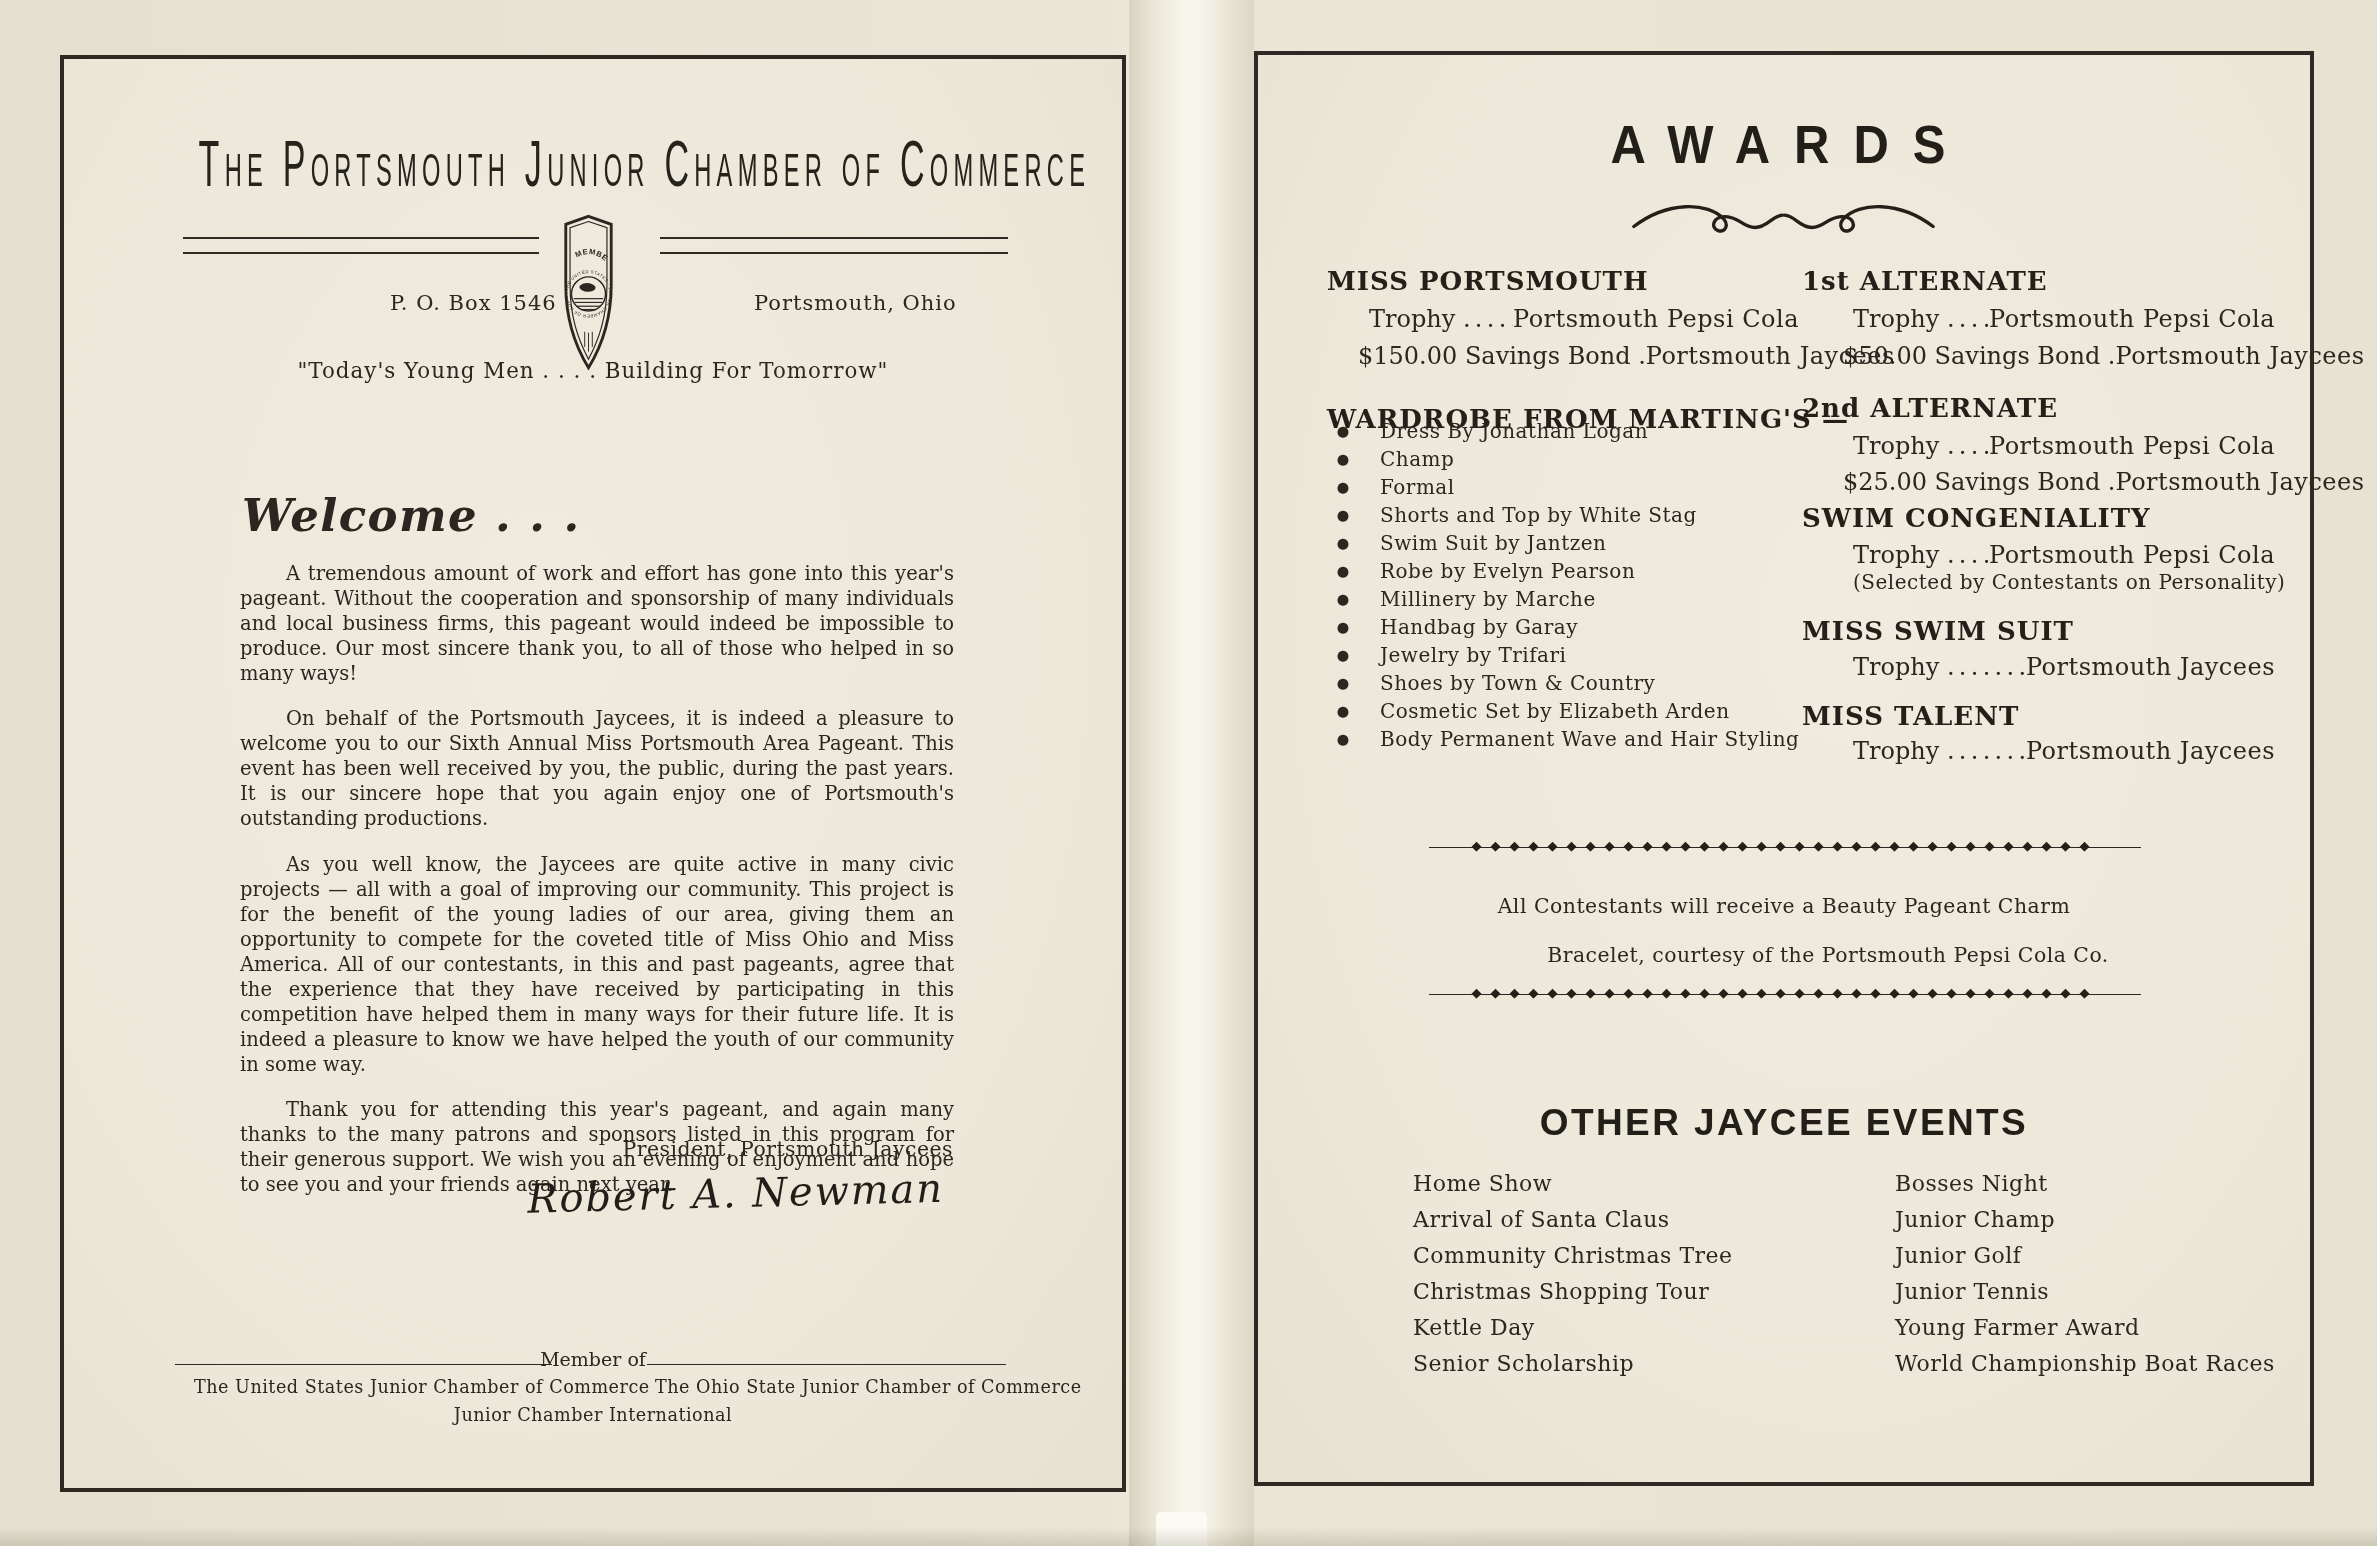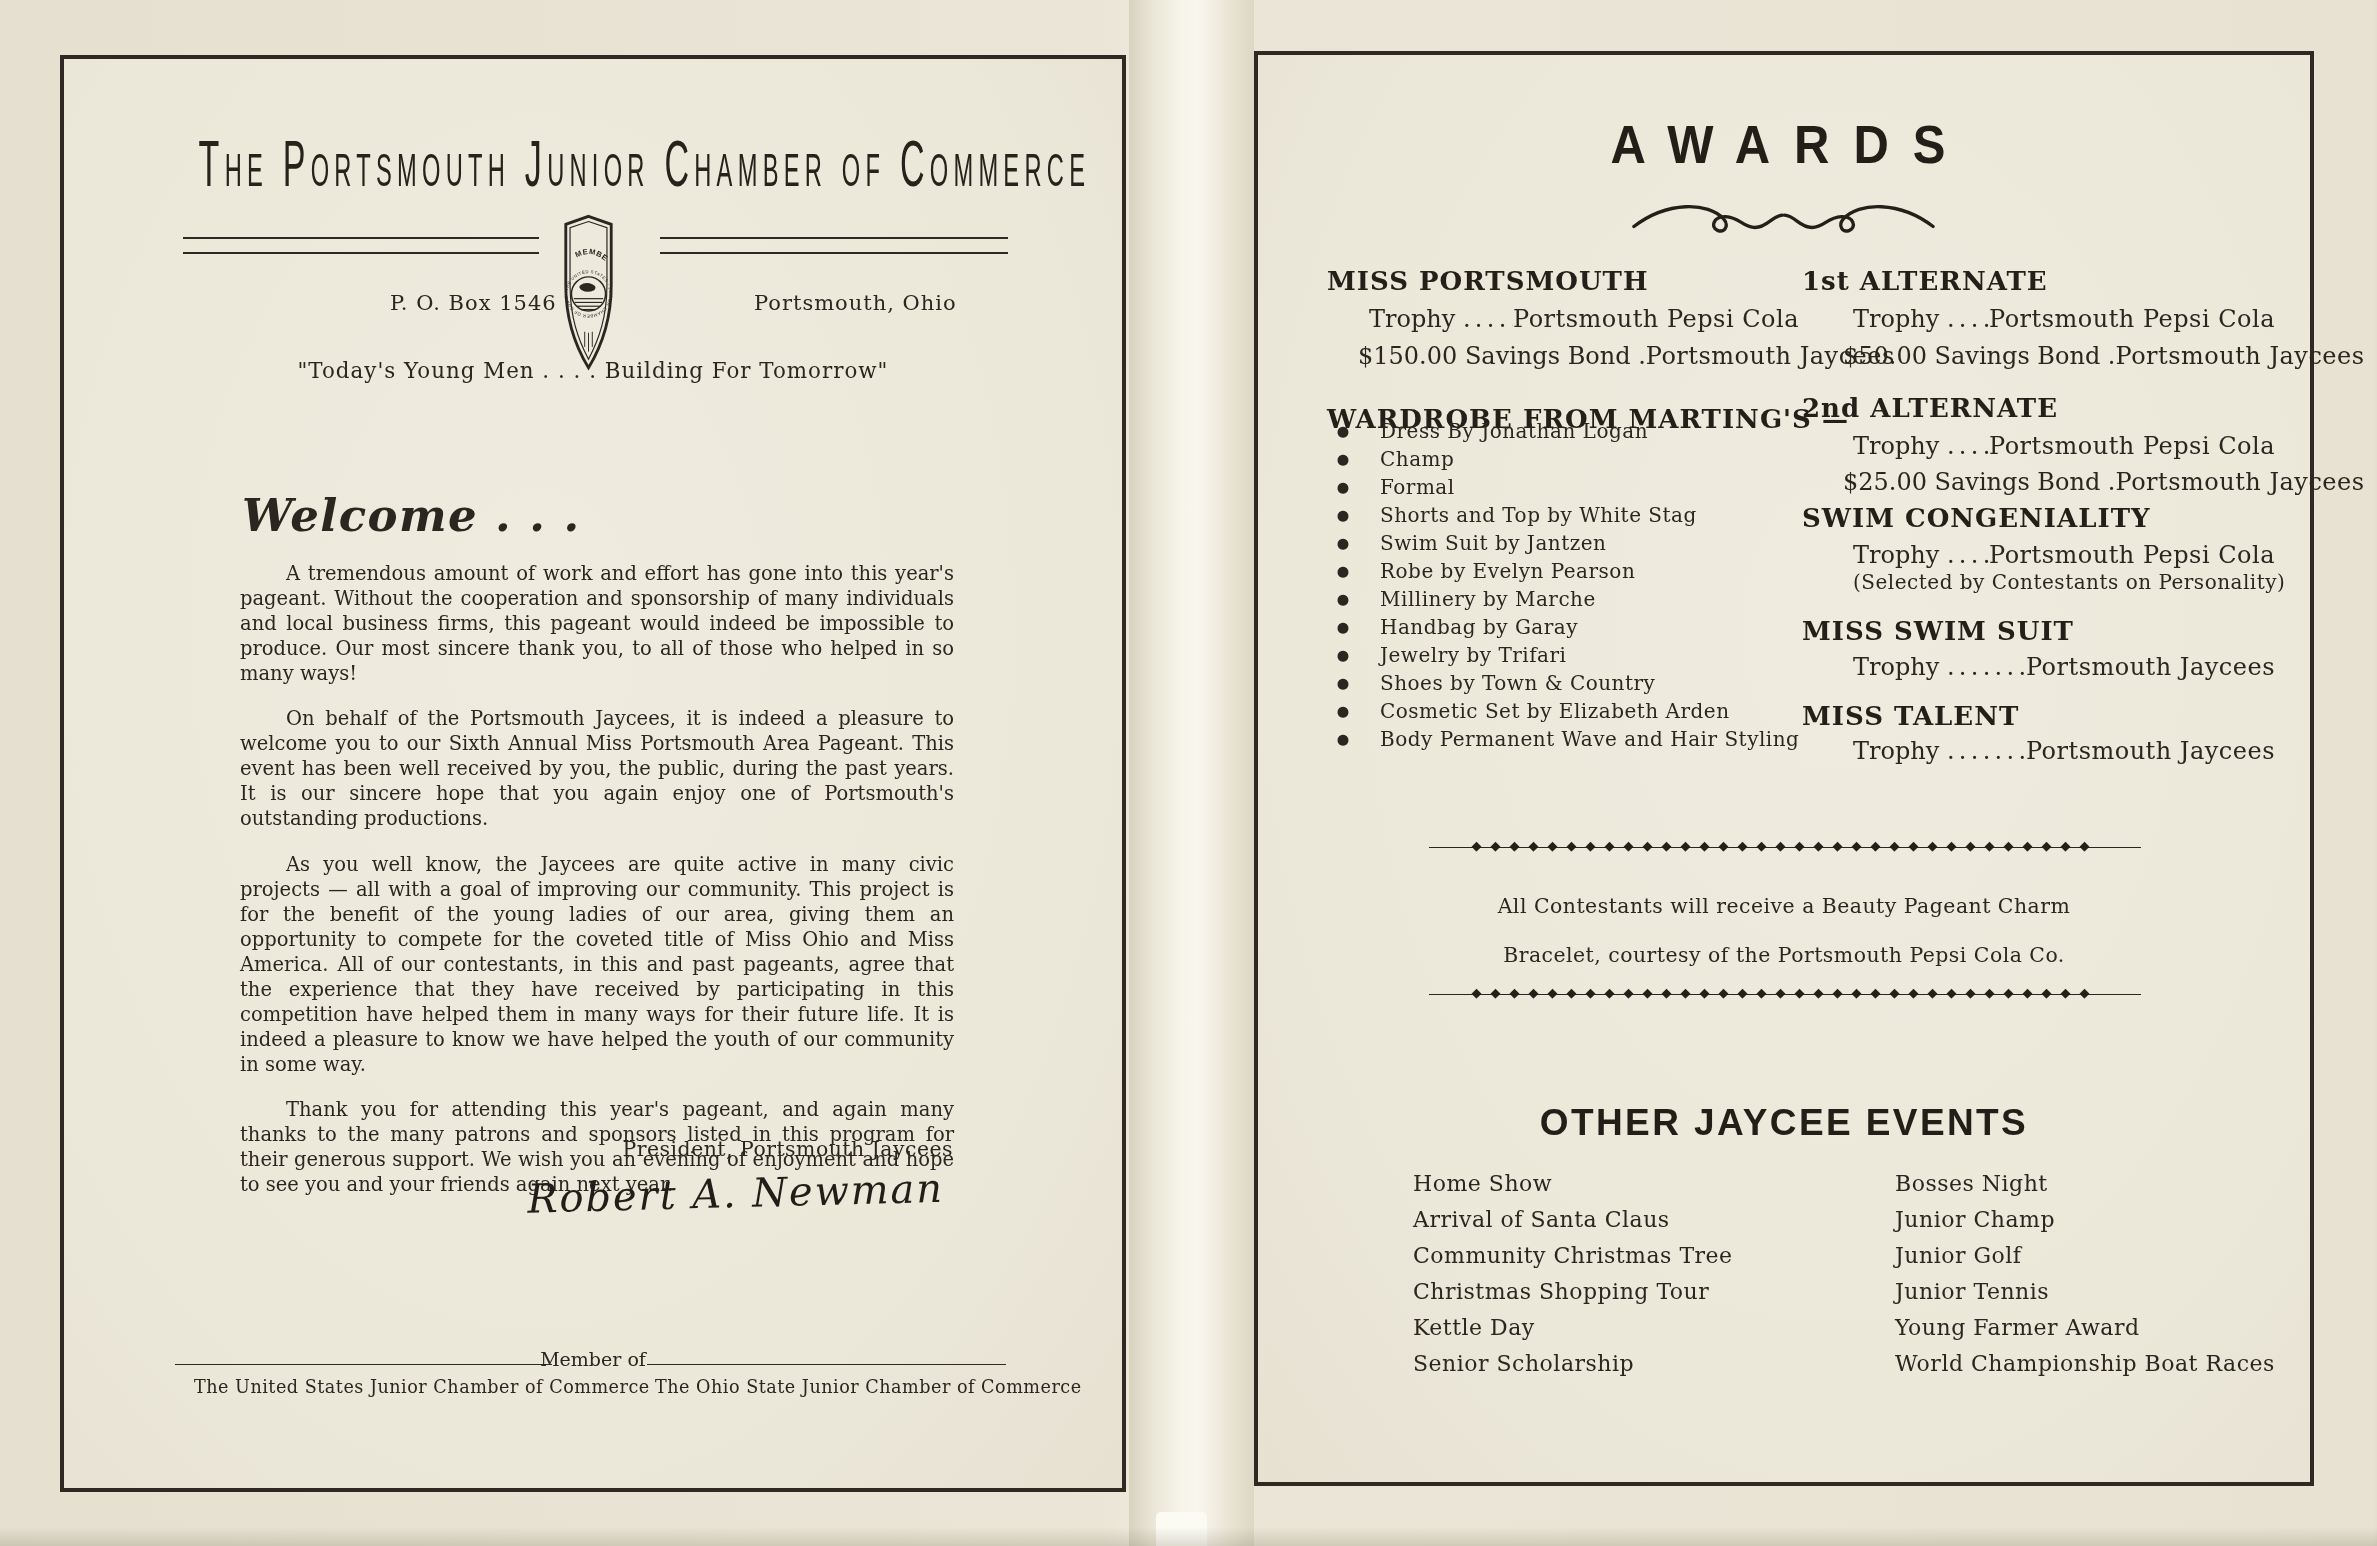--- a/index.html
+++ b/index.html
@@ -109,20 +109,21 @@
 
   <div class="abs signoff">President, Portsmouth Jaycees</div>
   <div class="abs signature">Robert A. Newman</div>
 
   <div class="abs memberof">Member of</div>
   <div class="abs rule" style="left:175px;top:1364px;width:377px;height:1.4px;"></div>
   <div class="abs rule" style="left:647px;top:1364px;width:359px;height:1.4px;"></div>
 
   <div class="abs org" style="left:194px;top:1377px;">The United States Junior Chamber of Commerce</div>
   <div class="abs org" style="left:655px;top:1377px;">The Ohio State Junior Chamber of Commerce</div>
+  <div class="abs org" style="left:60px;top:1405px;width:1066px;text-align:center;">Junior Chamber International</div>
 
   <div class="page page-right"></div>
 
   <div class="abs awards-title">AWARDS</div>
 
   <div class="abs" style="left:1622px;top:194px;width:323px;height:48px;">
     <svg width="323" height="48" viewBox="0 0 680 100" fill="none" stroke="#241f19" stroke-linecap="round">
       <path d="M25,68 C95,14 182,16 214,52 C226,66 216,82 201,76 C186,70 192,46 218,47 C248,48 254,70 280,70 C307,70 314,46 338,44" stroke-width="7"></path>
       <path d="M655,68 C585,14 498,16 466,52 C454,66 464,82 479,76 C494,70 488,46 462,47 C432,48 426,70 400,70 C373,70 366,46 342,44" stroke-width="7"></path>
     </svg>
@@ -237,21 +238,21 @@
     <span class="dots">........................</span>
     <span class="sponsor">Portsmouth Jaycees</span>
   </div>
 
   <div class="abs divider" style="left:1426px;top:838px;width:718px;">
     <div class="dline"></div>
     <div class="dglyphs">◆◆◆◆◆◆◆◆◆◆◆◆◆◆◆◆◆◆◆◆◆◆◆◆◆◆◆◆◆◆◆◆◆</div>
   </div>
 
   <div class="abs charm" style="top:894px;">All Contestants will receive a Beauty Pageant Charm</div>
-  <div class="abs charm" style="top:943px;">Bracelet, courtesy of the Portsmouth Pepsi Cola Co.</div>
+  <div class="abs charm" style="top:943px;padding-left:44px;">Bracelet, courtesy of the Portsmouth Pepsi Cola Co.</div>
 
   <div class="abs divider" style="left:1426px;top:985px;width:718px;">
     <div class="dline"></div>
     <div class="dglyphs">◆◆◆◆◆◆◆◆◆◆◆◆◆◆◆◆◆◆◆◆◆◆◆◆◆◆◆◆◆◆◆◆◆</div>
   </div>
 
   <div class="abs events-title">OTHER JAYCEE EVENTS</div>
 
   <div class="abs" style="left:1413px;top:1171px;width:456px;">
     <div class="eventrow">Home Show</div>

